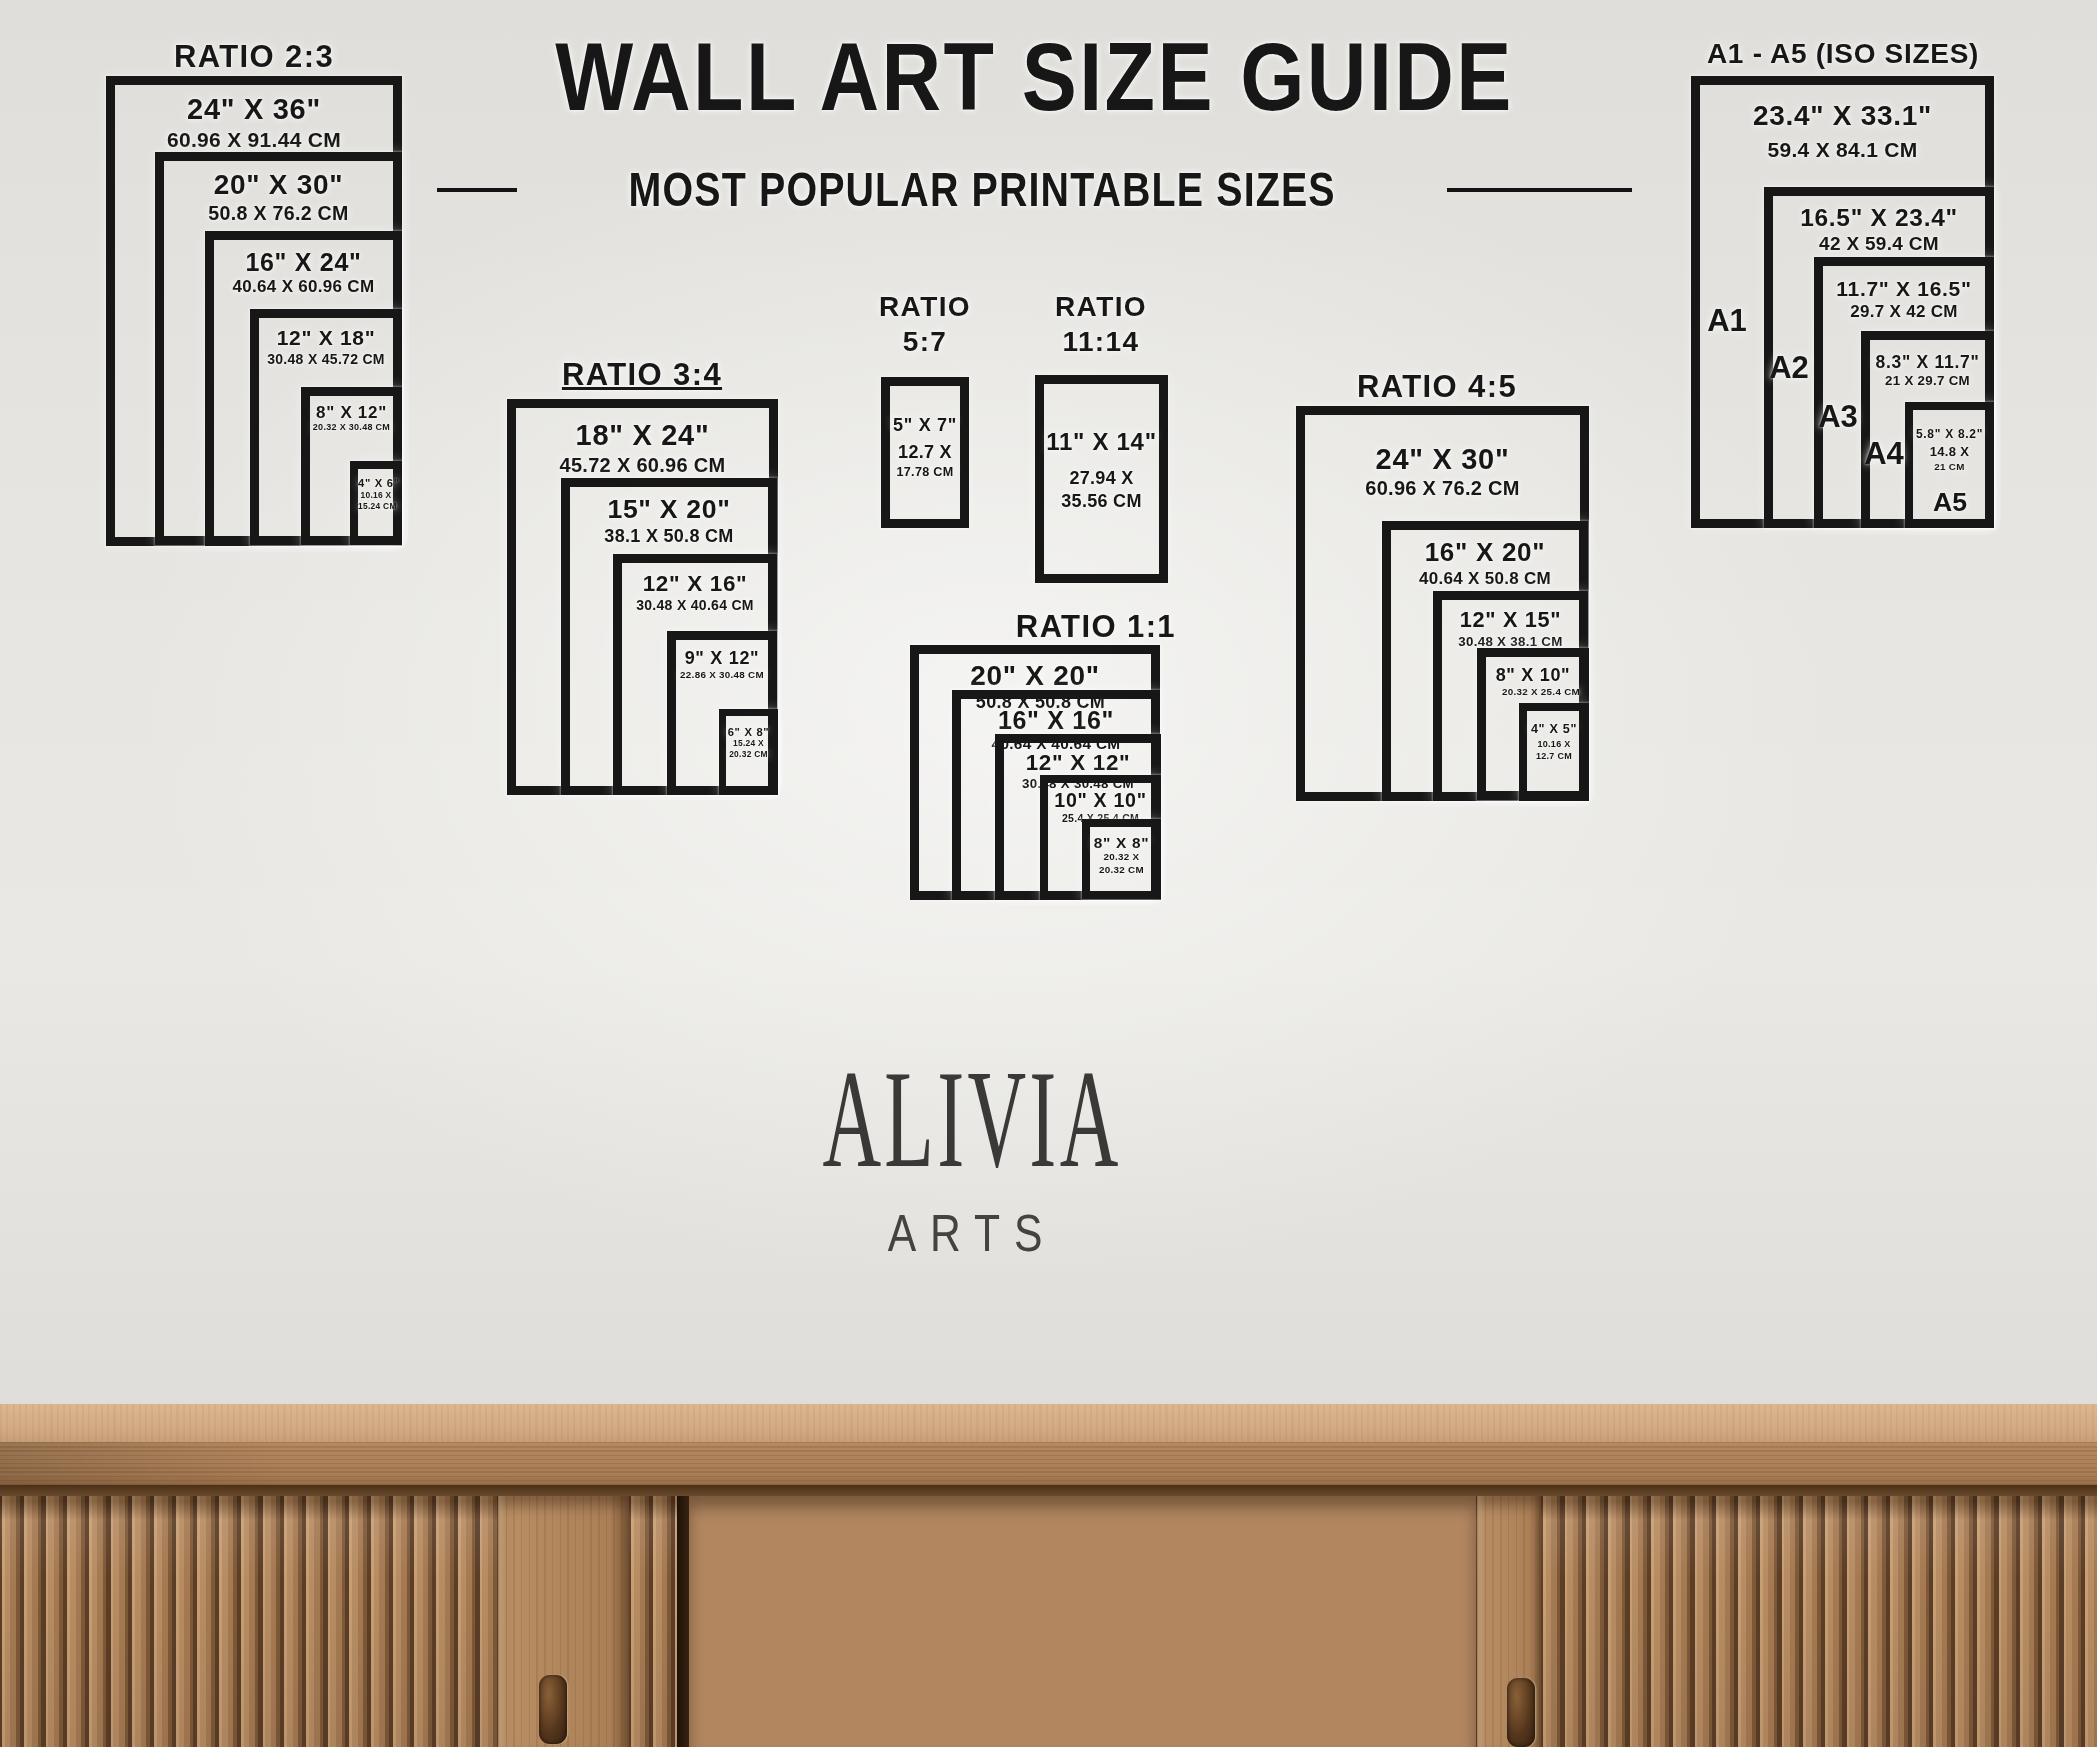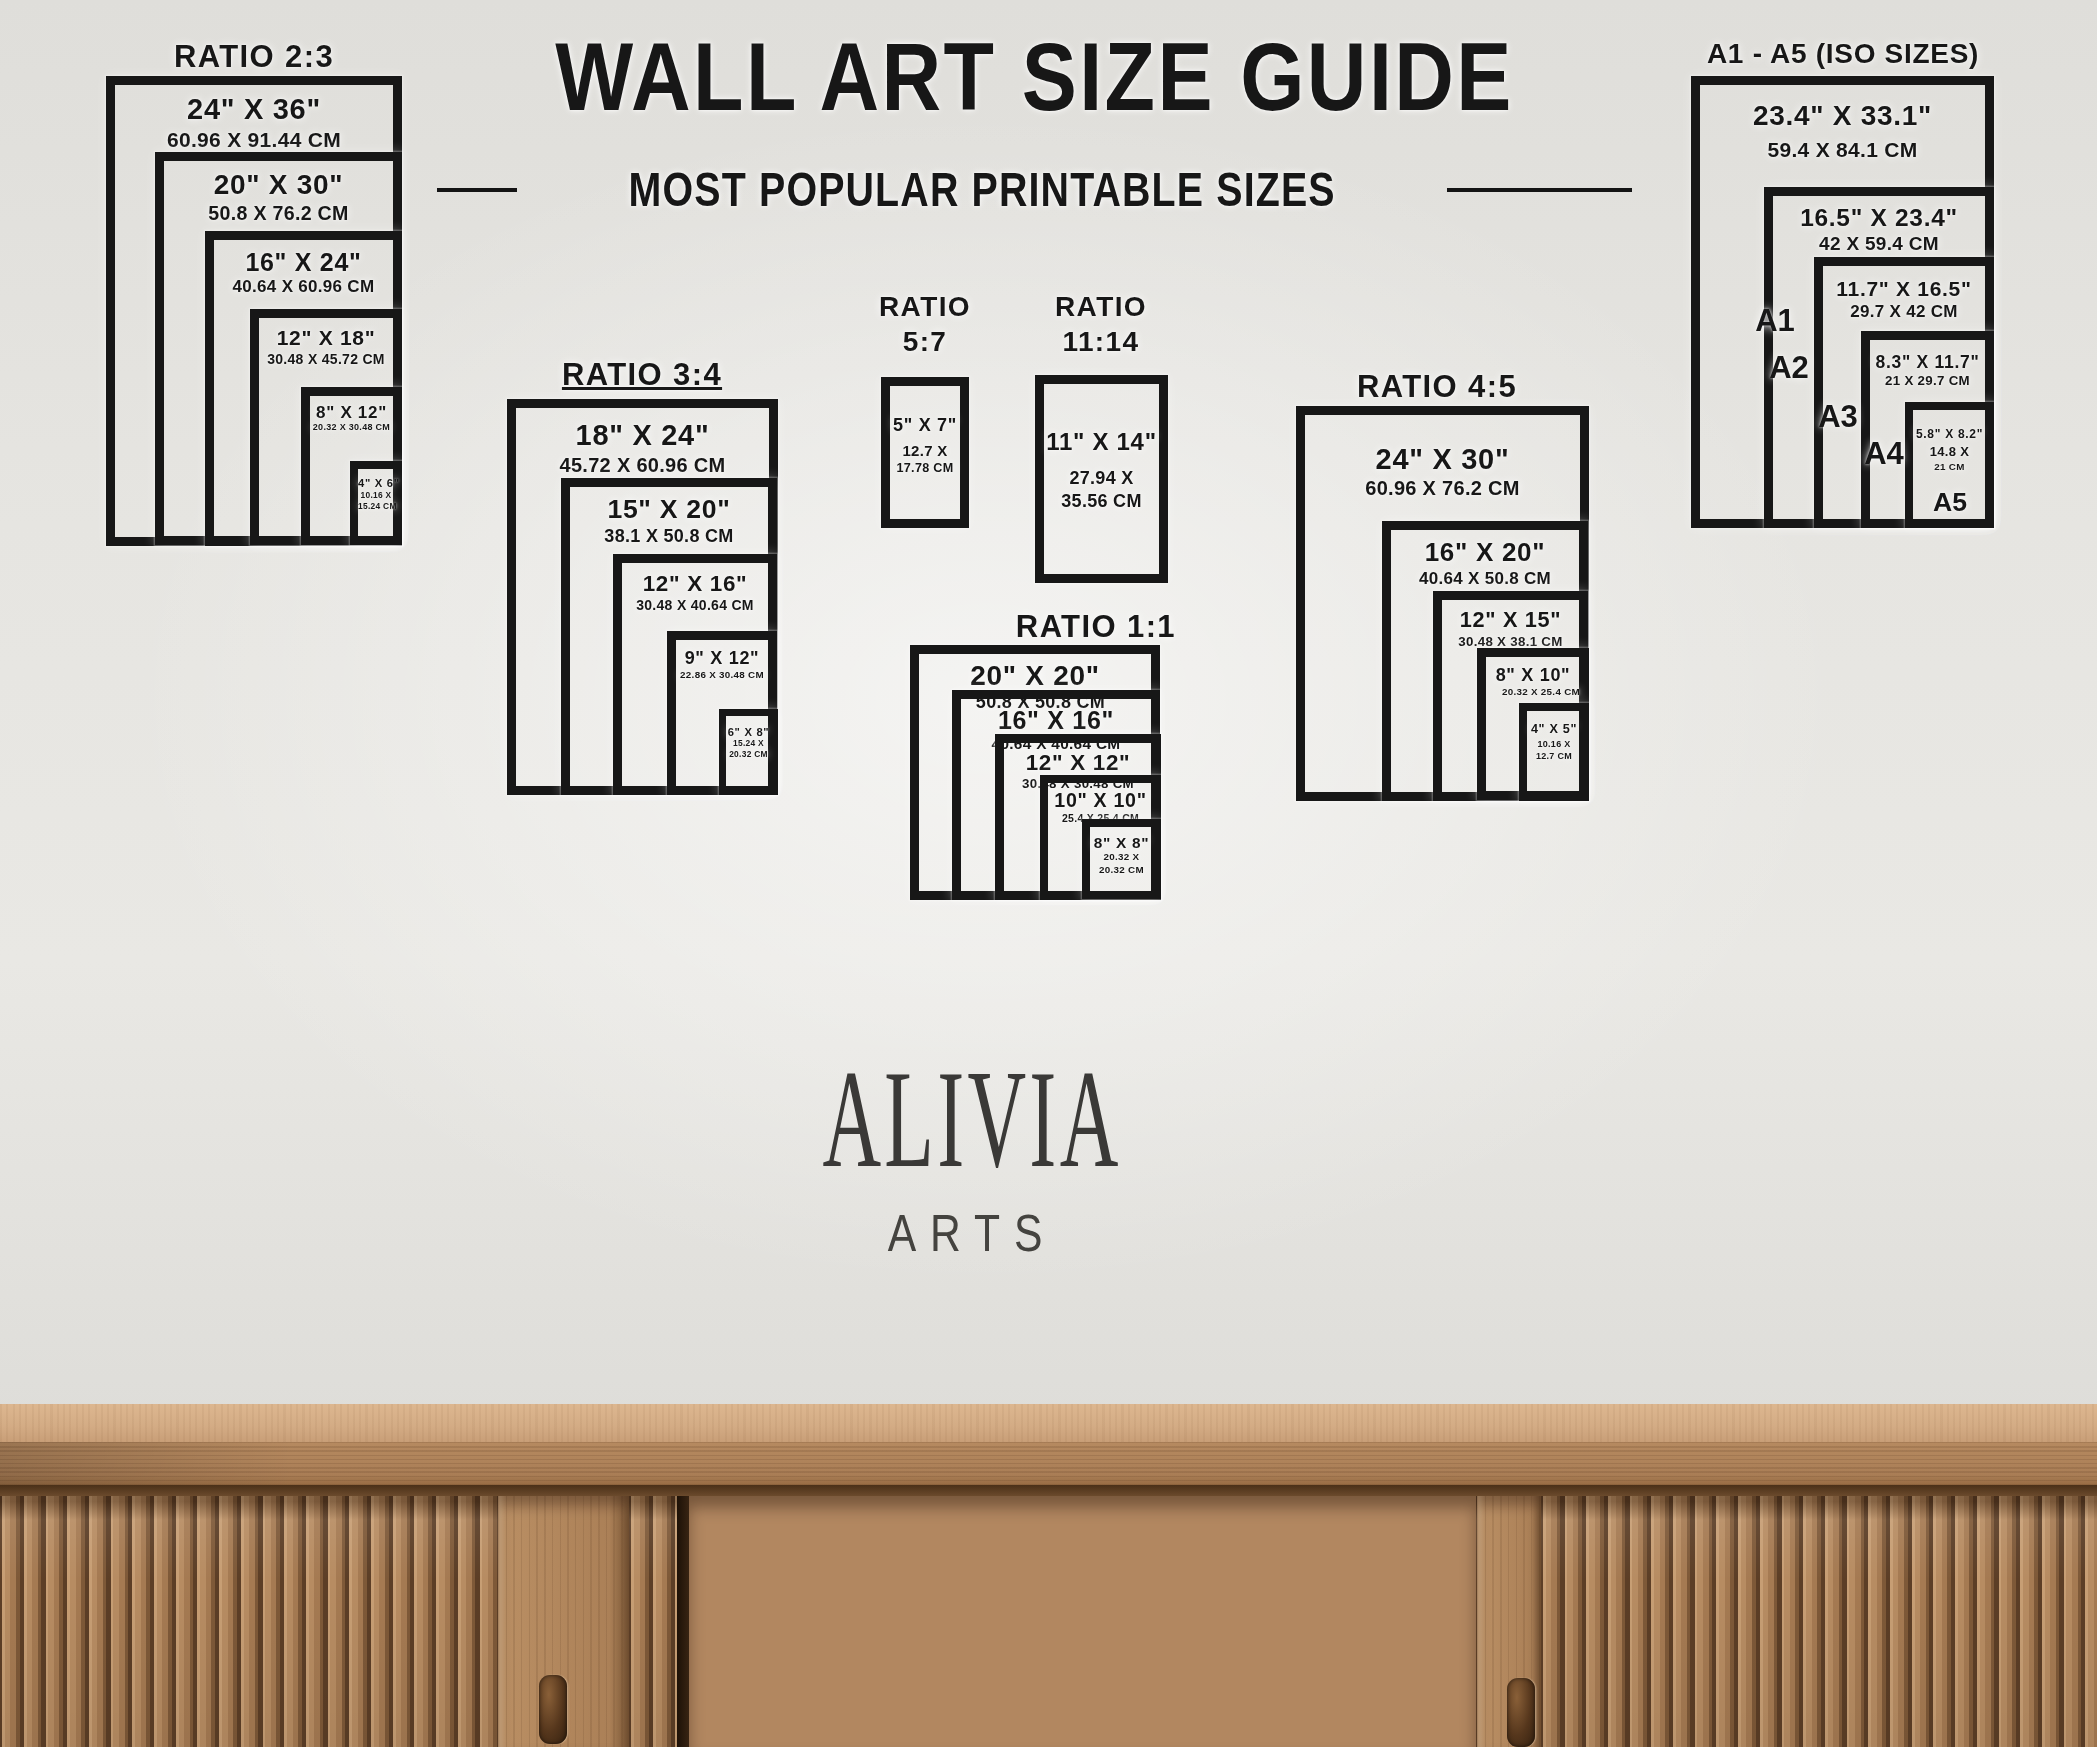--- a/index.html
+++ b/index.html
@@ -148,21 +148,21 @@
       <div class="cm halo" style="font-size:8.4px;">15.24 X</div>
       <div class="cm halo" style="font-size:8.4px;">20.32 CM</div>
     </div>
   </div>
 
   <div class="gtitle ink halo" style="left:855px;top:289px;width:140px;font-size:28px;">RATIO
 5:7</div>
   <div class="rect b13" style="left:881px;top:377px;width:88px;height:151px;">
     <div class="lbl" style="padding-top:29px;">
       <div class="in halo" style="font-size:18px;">5" X 7"</div>
-      <div class="cm halo" style="font-size:15px;margin-top:5.6px;">12.7 X</div>
+      <div class="cm halo" style="font-size:18px;margin-top:5.6px;">12.7 X</div>
       <div class="cm halo" style="font-size:12.6px;">17.78 CM</div>
     </div>
   </div>
 
   <div class="gtitle ink halo" style="left:1031px;top:289px;width:140px;font-size:28px;">RATIO
 11:14</div>
   <div class="rect b13" style="left:1035px;top:375px;width:133px;height:208px;">
     <div class="lbl" style="padding-top:45px;">
       <div class="in halo" style="font-size:24px;">11" X 14"</div>
       <div class="cm halo" style="font-size:18px;margin-top:11.2px;">27.94 X</div>
@@ -261,21 +261,21 @@
       <div class="cm halo" style="font-size:13.3px;">21 X 29.7 CM</div>
     </div>
   </div>
   <div class="rect b12" style="left:1905px;top:402px;width:89px;height:126px;">
     <div class="lbl" style="padding-top:18px;">
       <div class="in halo" style="font-size:12px;">5.8" X 8.2"</div>
       <div class="cm halo" style="font-size:13px;margin-top:2.8px;">14.8 X</div>
       <div class="cm halo" style="font-size:9.8px;">21 CM</div>
     </div>
   </div>
-  <div class="atag halo" style="left:1740px;top:303px;">A1</div>
+  <div class="atag halo" style="left:1692px;top:303px;">A1</div>
   <div class="atag halo" style="left:1754px;top:350px;">A2</div>
   <div class="atag halo" style="left:1803px;top:399px;">A3</div>
   <div class="atag halo" style="left:1849px;top:436px;">A4</div>
   <div class="atag halo" style="left:1915px;top:487px;font-size:26.6px;">A5</div>
 
   <div class="brand" style="top:1049px;">
     <div class="nm">ALIVIA</div>
     <div class="sb">ARTS</div>
   </div>
 

